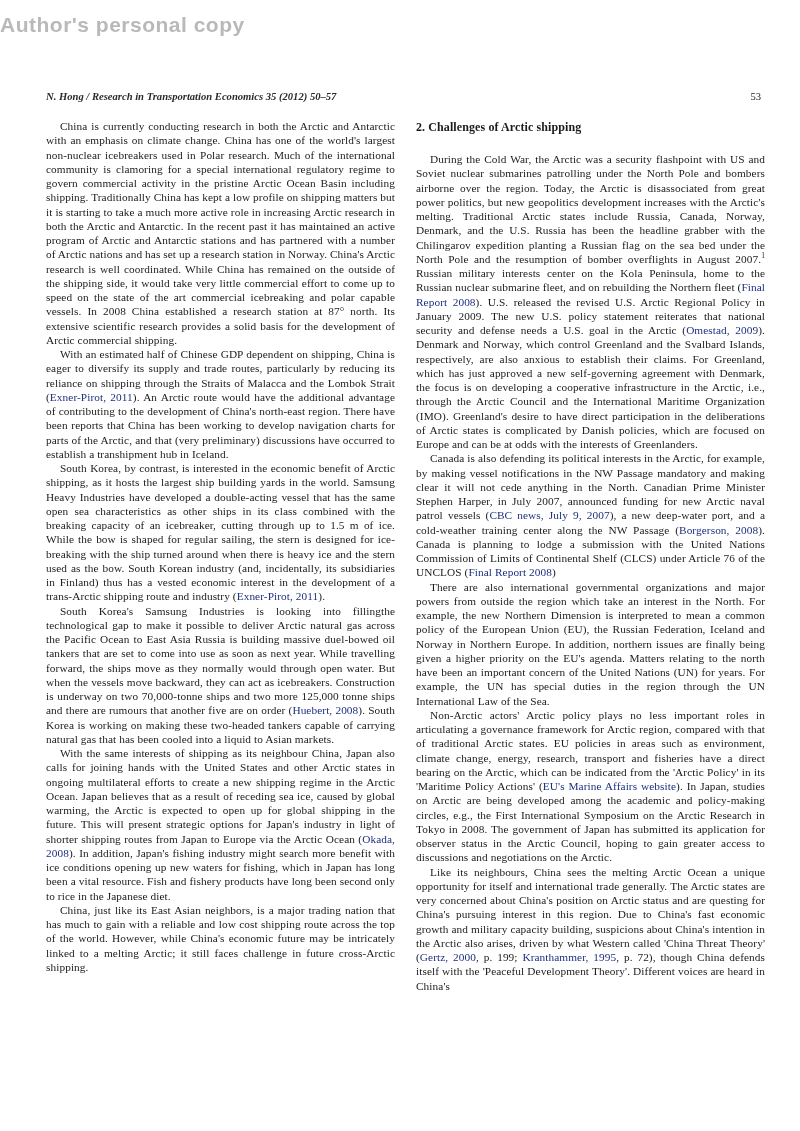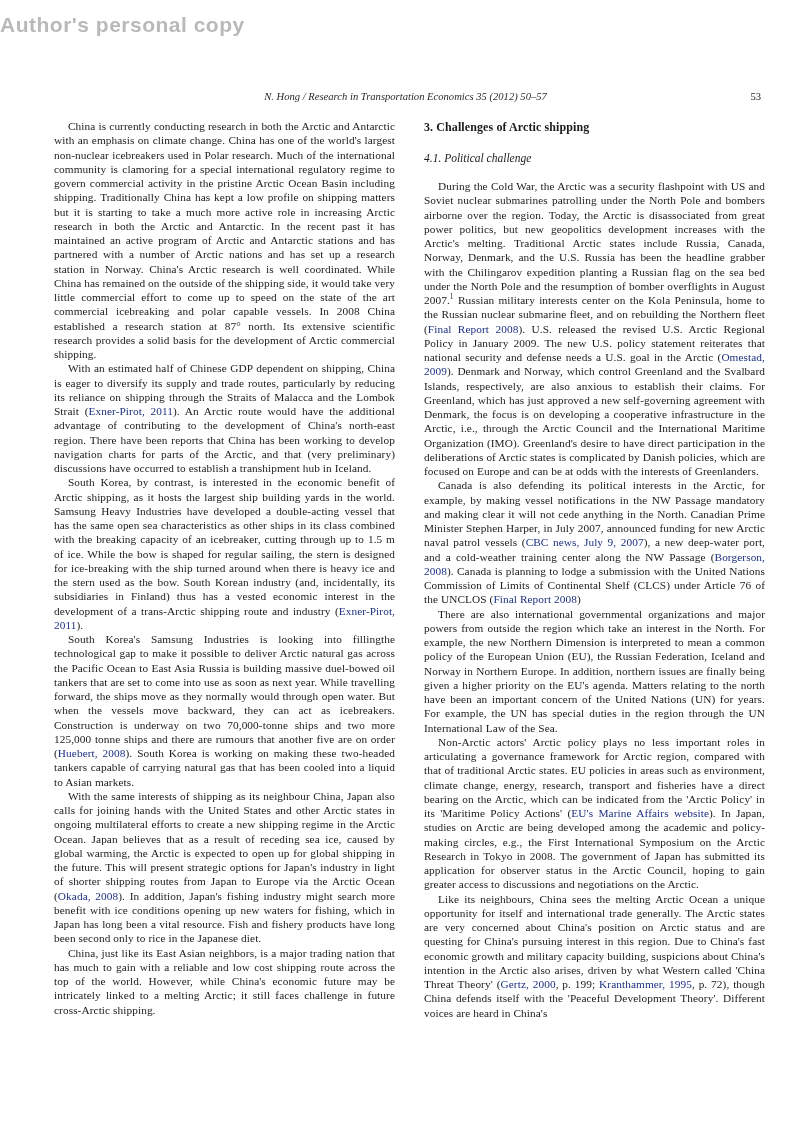--- a/index.html
+++ b/index.html
@@ -17,30 +17,30 @@
     font-weight:bold;
     font-size:21px;
     letter-spacing:0.5px;
     color:var(--watermark, #b9b9b9);
   }
   .running-head {
     position:absolute; top:91px; left:46px; width:719px;
     font-size:10.6px;
   }
   .journal-line {
-    display:block; text-align:center; font-style:italic; color:#2a2a2a;
+    display:block; text-align:left; font-style:italic; color:#2a2a2a;font-weight:bold;
   }
   .page-number {
     position:absolute; right:4px; top:0; font-style:normal; color:#1b1b1b;
   }
   .columns {
     position:absolute; top:119px; left:46px; width:719px;
     display:flex; gap:21px;
   }
-  .col { width:349px;margin-left:8px; }
+  .col { width:349px; }
   .para {
     margin:0;
     text-align:justify;
     font-size:11.3px;
     line-height:14.25px;
     letter-spacing:0.08px;
     text-indent:14px;
   }
   .section-heading {
     font-size:12px; font-weight:bold; margin:1px 0 17px 0; letter-spacing:0.1px;
@@ -64,22 +64,21 @@
 <div class="columns">
   <div class="col">
       <p class="para"><span>China is currently conducting research in both the Arctic and Antarctic with an emphasis on climate change. China has one of the world's largest non-nuclear icebreakers used in Polar research. Much of the international community is clamoring for a special international regulatory regime to govern commercial activity in the pristine Arctic Ocean Basin including shipping. Traditionally China has kept a low profile on shipping matters but it is starting to take a much more active role in increasing Arctic research in both the Arctic and Antarctic. In the recent past it has maintained an active program of Arctic and Antarctic stations and has partnered with a number of Arctic nations and has set up a research station in Norway. China's Arctic research is well coordinated. While China has remained on the outside of the shipping side, it would take very little commercial effort to come up to speed on the state of the art commercial icebreaking and polar capable vessels. In 2008 China established a research station at 87° north. Its extensive scientific research provides a solid basis for the development of Arctic commercial shipping.</span></p>
       <p class="para"><span>With an estimated half of Chinese GDP dependent on shipping, China is eager to diversify its supply and trade routes, particularly by reducing its reliance on shipping through the Straits of Malacca and the Lombok Strait (</span><a class="cite">Exner-Pirot, 2011</a><span>). An Arctic route would have the additional advantage of contributing to the development of China's north-east region. There have been reports that China has been working to develop navigation charts for parts of the Arctic, and that (very preliminary) discussions have occurred to establish a transhipment hub in Iceland.</span></p>
       <p class="para"><span>South Korea, by contrast, is interested in the economic benefit of Arctic shipping, as it hosts the largest ship building yards in the world. Samsung Heavy Industries have developed a double-acting vessel that has the same open sea characteristics as other ships in its class combined with the breaking capacity of an icebreaker, cutting through up to 1.5 m of ice. While the bow is shaped for regular sailing, the stern is designed for ice-breaking with the ship turned around when there is heavy ice and the stern used as the bow. South Korean industry (and, incidentally, its subsidiaries in Finland) thus has a vested economic interest in the development of a trans-Arctic shipping route and industry (</span><a class="cite">Exner-Pirot, 2011</a><span>).</span></p>
       <p class="para"><span>South Korea's Samsung Industries is looking into fillingthe technological gap to make it possible to deliver Arctic natural gas across the Pacific Ocean to East Asia Russia is building massive duel-bowed oil tankers that are set to come into use as soon as next year. While travelling forward, the ships move as they normally would through open water. But when the vessels move backward, they can act as icebreakers. Construction is underway on two 70,000-tonne ships and two more 125,000 tonne ships and there are rumours that another five are on order (</span><a class="cite">Huebert, 2008</a><span>). South Korea is working on making these two-headed tankers capable of carrying natural gas that has been cooled into a liquid to Asian markets.</span></p>
       <p class="para"><span>With the same interests of shipping as its neighbour China, Japan also calls for joining hands with the United States and other Arctic states in ongoing multilateral efforts to create a new shipping regime in the Arctic Ocean. Japan believes that as a result of receding sea ice, caused by global warming, the Arctic is expected to open up for global shipping in the future. This will present strategic options for Japan's industry in light of shorter shipping routes from Japan to Europe via the Arctic Ocean (</span><a class="cite">Okada, 2008</a><span>). In addition, Japan's fishing industry might search more benefit with ice conditions opening up new waters for fishing, which in Japan has long been a vital resource. Fish and fishery products have long been second only to rice in the Japanese diet.</span></p>
       <p class="para"><span>China, just like its East Asian neighbors, is a major trading nation that has much to gain with a reliable and low cost shipping route across the top of the world. However, while China's economic future may be intricately linked to a melting Arctic; it still faces challenge in future cross-Arctic shipping.</span></p>
     </div>
   <div class="col">
-    <h2 class="section-heading">3. Challenges of Arctic shipping</h2>
-    <h3 class="subsection-heading">4.1. Political challenge</h3>
+    <h2 class="section-heading">2. Challenges of Arctic shipping</h2>
     <div>
         <p class="para"><span>During the Cold War, the Arctic was a security flashpoint with US and Soviet nuclear submarines patrolling under the North Pole and bombers airborne over the region. Today, the Arctic is disassociated from great power politics, but new geopolitics development increases with the Arctic's melting. Traditional Arctic states include Russia, Canada, Norway, Denmark, and the U.S. Russia has been the headline grabber with the Chilingarov expedition planting a Russian flag on the sea bed under the North Pole and the resumption of bomber overflights in August 2007.</span><sup class="fnref">1</sup><span> Russian military interests center on the Kola Peninsula, home to the Russian nuclear submarine fleet, and on rebuilding the Northern fleet (</span><a class="cite">Final Report 2008</a><span>). U.S. released the revised U.S. Arctic Regional Policy in January 2009. The new U.S. policy statement reiterates that national security and defense needs a U.S. goal in the Arctic (</span><a class="cite">Omestad, 2009</a><span>). Denmark and Norway, which control Greenland and the Svalbard Islands, respectively, are also anxious to establish their claims. For Greenland, which has just approved a new self-governing agreement with Denmark, the focus is on developing a cooperative infrastructure in the Arctic, i.e., through the Arctic Council and the International Maritime Organization (IMO). Greenland's desire to have direct participation in the deliberations of Arctic states is complicated by Danish policies, which are focused on Europe and can be at odds with the interests of Greenlanders.</span></p>
         <p class="para"><span>Canada is also defending its political interests in the Arctic, for example, by making vessel notifications in the NW Passage mandatory and making clear it will not cede anything in the North. Canadian Prime Minister Stephen Harper, in July 2007, announced funding for new Arctic naval patrol vessels (</span><a class="cite">CBC news, July 9, 2007</a><span>), a new deep-water port, and a cold-weather training center along the NW Passage (</span><a class="cite">Borgerson, 2008</a><span>). Canada is planning to lodge a submission with the United Nations Commission of Limits of Continental Shelf (CLCS) under Article 76 of the UNCLOS (</span><a class="cite">Final Report 2008</a><span>)</span></p>
         <p class="para"><span>There are also international governmental organizations and major powers from outside the region which take an interest in the North. For example, the new Northern Dimension is interpreted to mean a common policy of the European Union (EU), the Russian Federation, Iceland and Norway in Northern Europe. In addition, northern issues are finally being given a higher priority on the EU's agenda. Matters relating to the north have been an important concern of the United Nations (UN) for years. For example, the UN has special duties in the region through the UN International Law of the Sea.</span></p>
         <p class="para"><span>Non-Arctic actors' Arctic policy plays no less important roles in articulating a governance framework for Arctic region, compared with that of traditional Arctic states. EU policies in areas such as environment, climate change, energy, research, transport and fisheries have a direct bearing on the Arctic, which can be indicated from the 'Arctic Policy' in its 'Maritime Policy Actions' (</span><a class="cite">EU's Marine Affairs website</a><span>). In Japan, studies on Arctic are being developed among the academic and policy-making circles, e.g., the First International Symposium on the Arctic Research in Tokyo in 2008. The government of Japan has submitted its application for observer status in the Arctic Council, hoping to gain greater access to discussions and negotiations on the Arctic.</span></p>
         <p class="para"><span>Like its neighbours, China sees the melting Arctic Ocean a unique opportunity for itself and international trade generally. The Arctic states are very concerned about China's position on Arctic status and are questing for China's pursuing interest in this region. Due to China's fast economic growth and military capacity building, suspicions about China's intention in the Arctic also arises, driven by what Western called 'China Threat Theory' (</span><a class="cite">Gertz, 2000</a><span>, p. 199; </span><a class="cite">Kranthammer, 1995</a><span>, p. 72), though China defends itself with the 'Peaceful Development Theory'. Different voices are heard in China's</span></p>
       </div>
   </div>
 </div>
 

